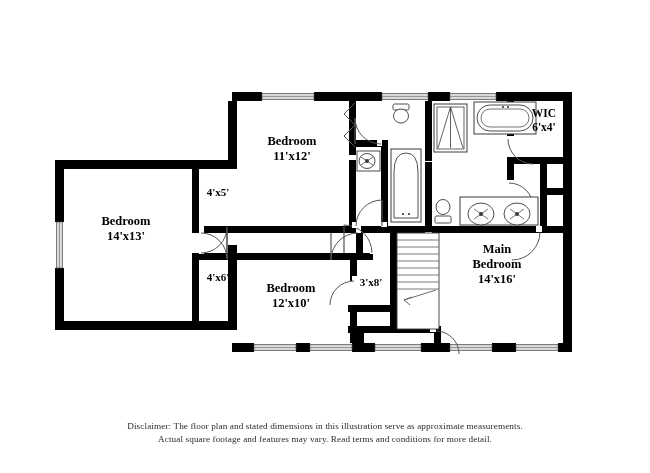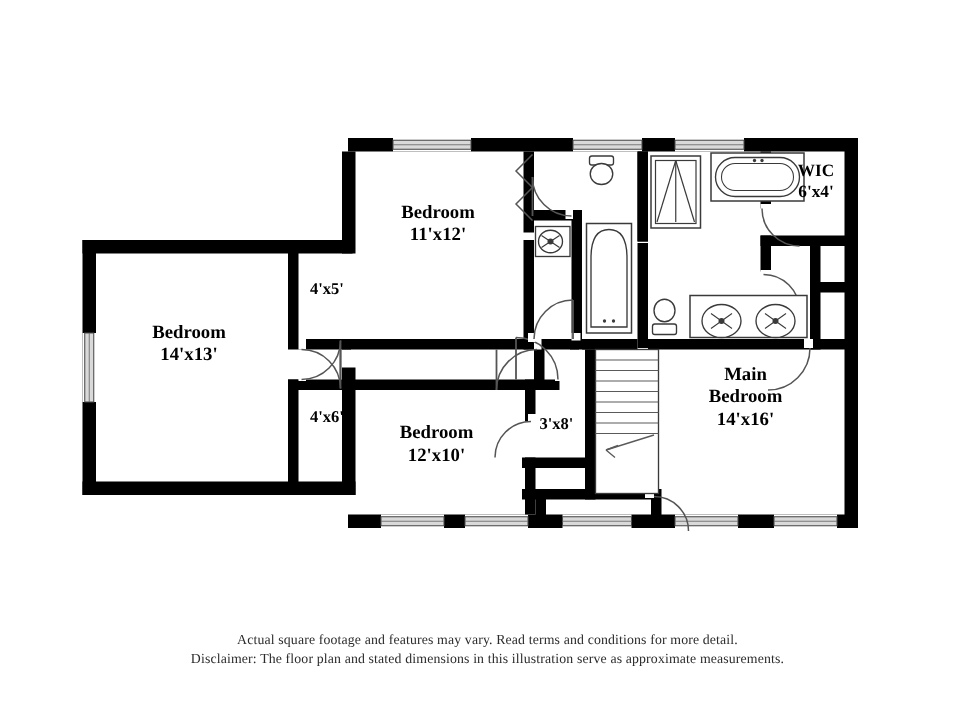--- a/index.html
+++ b/index.html
@@ -359,17 +359,17 @@
       <text class="room-label rl-wic" x="544" y="131">6'x4'</text>
 
       <text class="room-label rl-small" x="218" y="196">4'x5'</text>
       <text class="room-label rl-small" x="218" y="281">4'x6'</text>
       <text class="room-label rl-small" x="371" y="286">3'x8'</text>
     </g>
 
   </svg>
 
   <div class="disclaimer">
+    <div>Disclaimer: The floor plan and stated dimensions in this illustration serve as approximate measurements.</div>
     <div>Actual square footage and features may vary. Read terms and conditions for more detail.</div>
-    <div>Disclaimer: The floor plan and stated dimensions in this illustration serve as approximate measurements.</div>
   </div>
 
 </div>
 
 </body></html>

